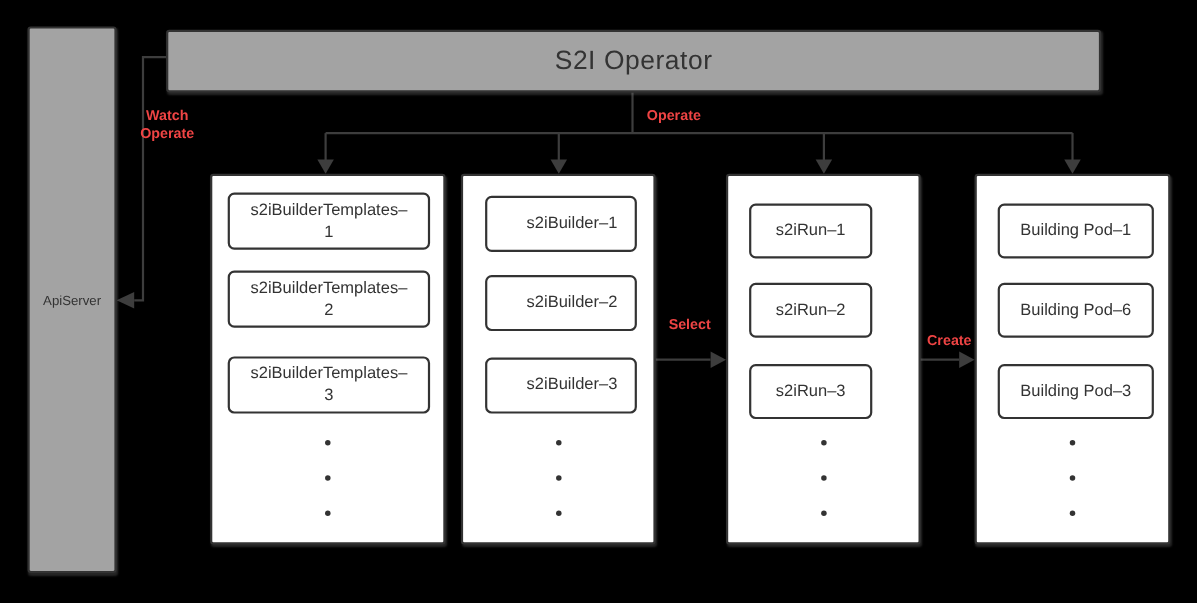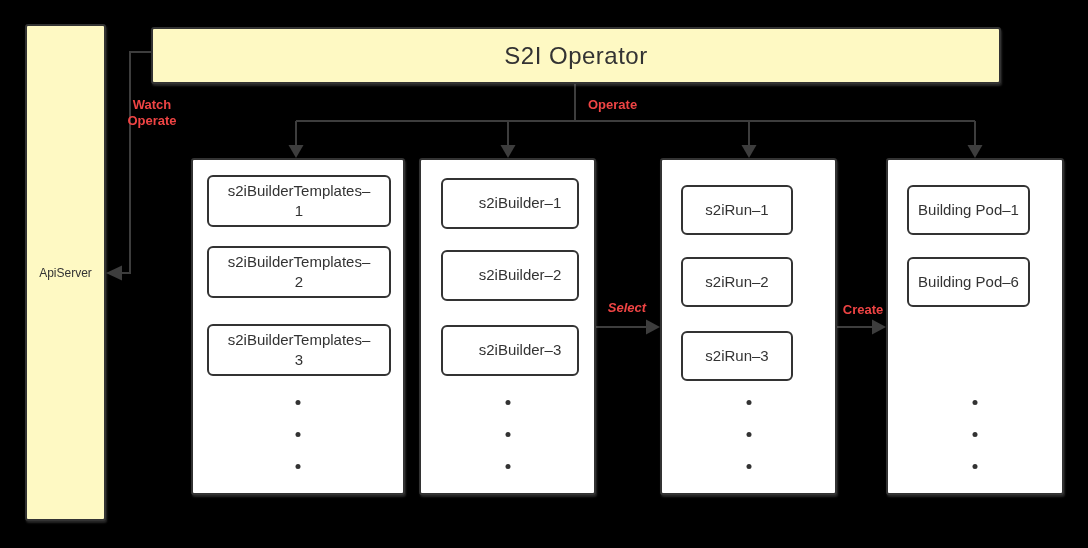--- a/index.html
+++ b/index.html
@@ -1,20 +1,20 @@
 <!DOCTYPE html>
 <html><head>
 <meta charset="utf-8">
 <style>
   html,body{margin:0;padding:0;background:#000;}
   body{width:1088px;height:548px;position:relative;overflow:hidden;
        font-family:"Liberation Sans","DejaVu Sans",sans-serif;}
   .canvas{position:absolute;left:0;top:0;width:1088px;height:548px;background:#000;}
   svg.connectors{position:absolute;left:0;top:0;pointer-events:none;}
-  .box{position:absolute;box-sizing:border-box;background:#fef9c3;border:2px solid #333;
+  .box{position:absolute;box-sizing:border-box;background:#a3a3a3;border:2px solid #333;
        color:#333;display:flex;align-items:center;justify-content:center;
        box-shadow:1px 2px 2px rgba(110,110,110,0.35);}
   .apiserver{left:25px;top:24px;width:81px;height:497px;border-radius:3px;font-size:12px;}
   .operator{left:151px;top:27px;width:850px;height:57px;border-radius:3px;
             font-size:24px;letter-spacing:0.5px;}
   .column{position:absolute;box-sizing:border-box;background:#fff;border:2px solid #333;
           border-radius:3px;top:158px;height:337px;
           box-shadow:1px 2px 2px rgba(110,110,110,0.35);}
   .col1{left:191px;width:214px;}
   .col2{left:419px;width:177px;}
@@ -23,30 +23,30 @@
   .item{position:absolute;box-sizing:border-box;background:#fff;border:2px solid #333;
         border-radius:6px;color:#333;font-size:15px;line-height:1.35;
         display:flex;align-items:center;justify-content:center;text-align:center;
         white-space:pre-line;}
   .col1 .item{left:14px;width:184px;height:52px;}
   .col1 .i1{top:15px;} .col1 .i2{top:86px;} .col1 .i3{top:164px;}
   .col2 .item{left:20px;width:138px;height:51px;padding-left:20px;}
   .col2 .i1{top:18px;} .col2 .i2{top:90px;} .col2 .i3{top:165px;}
   .col3 .item{left:19px;width:112px;height:50px;}
   .col3 .i1{top:25px;} .col3 .i2{top:97px;} .col3 .i3{top:171px;}
-  .col4 .item{left:19px;width:123px;height:50px;}
+  .col4 .item{left:19px;width:142px;height:50px;}
   .col4 .i1{top:25px;} .col4 .i2{top:97px;} .col4 .i3{top:171px;}
   .dot{position:absolute;left:50%;transform:translateX(-50%);width:5px;height:5px;
        border-radius:50%;background:#333;}
   .d1{top:240px;} .d2{top:272px;} .d3{top:304px;}
   .edge-label{position:absolute;color:#ef4444;font-size:13px;font-weight:bold;
               white-space:pre-line;line-height:16px;}
   .lbl-watch{left:112px;top:97px;width:80px;text-align:center;}
   .lbl-operate{left:588px;top:97px;width:80px;text-align:left;}
-  .lbl-select{left:596px;top:300px;width:62px;text-align:center;font-style:italic;}
+  .lbl-select{left:596px;top:287px;width:62px;text-align:center;}
   .lbl-create{left:835px;top:302px;width:56px;text-align:center;}
 </style>
 </head>
 <body>
 
 <div class="canvas">
 
   <svg class="connectors" width="1088" height="548" viewBox="0 0 1088 548">
     <g stroke="#3d3d3d" stroke-width="2" fill="none">
       <path d="M151 52 H130 V273 H122"></path>
@@ -109,18 +109,19 @@
     <div class="item i2">s2iRun–2</div>
     <div class="item i3">s2iRun–3</div>
     <div class="dot d1"></div>
     <div class="dot d2"></div>
     <div class="dot d3"></div>
   </div>
 
   <div class="column col4">
     <div class="item i1">Building Pod–1</div>
     <div class="item i2">Building Pod–6</div>
+    <div class="item i3">Building Pod–3</div>
     <div class="dot d1"></div>
     <div class="dot d2"></div>
     <div class="dot d3"></div>
   </div>
 
 </div>
 
 </body></html>

